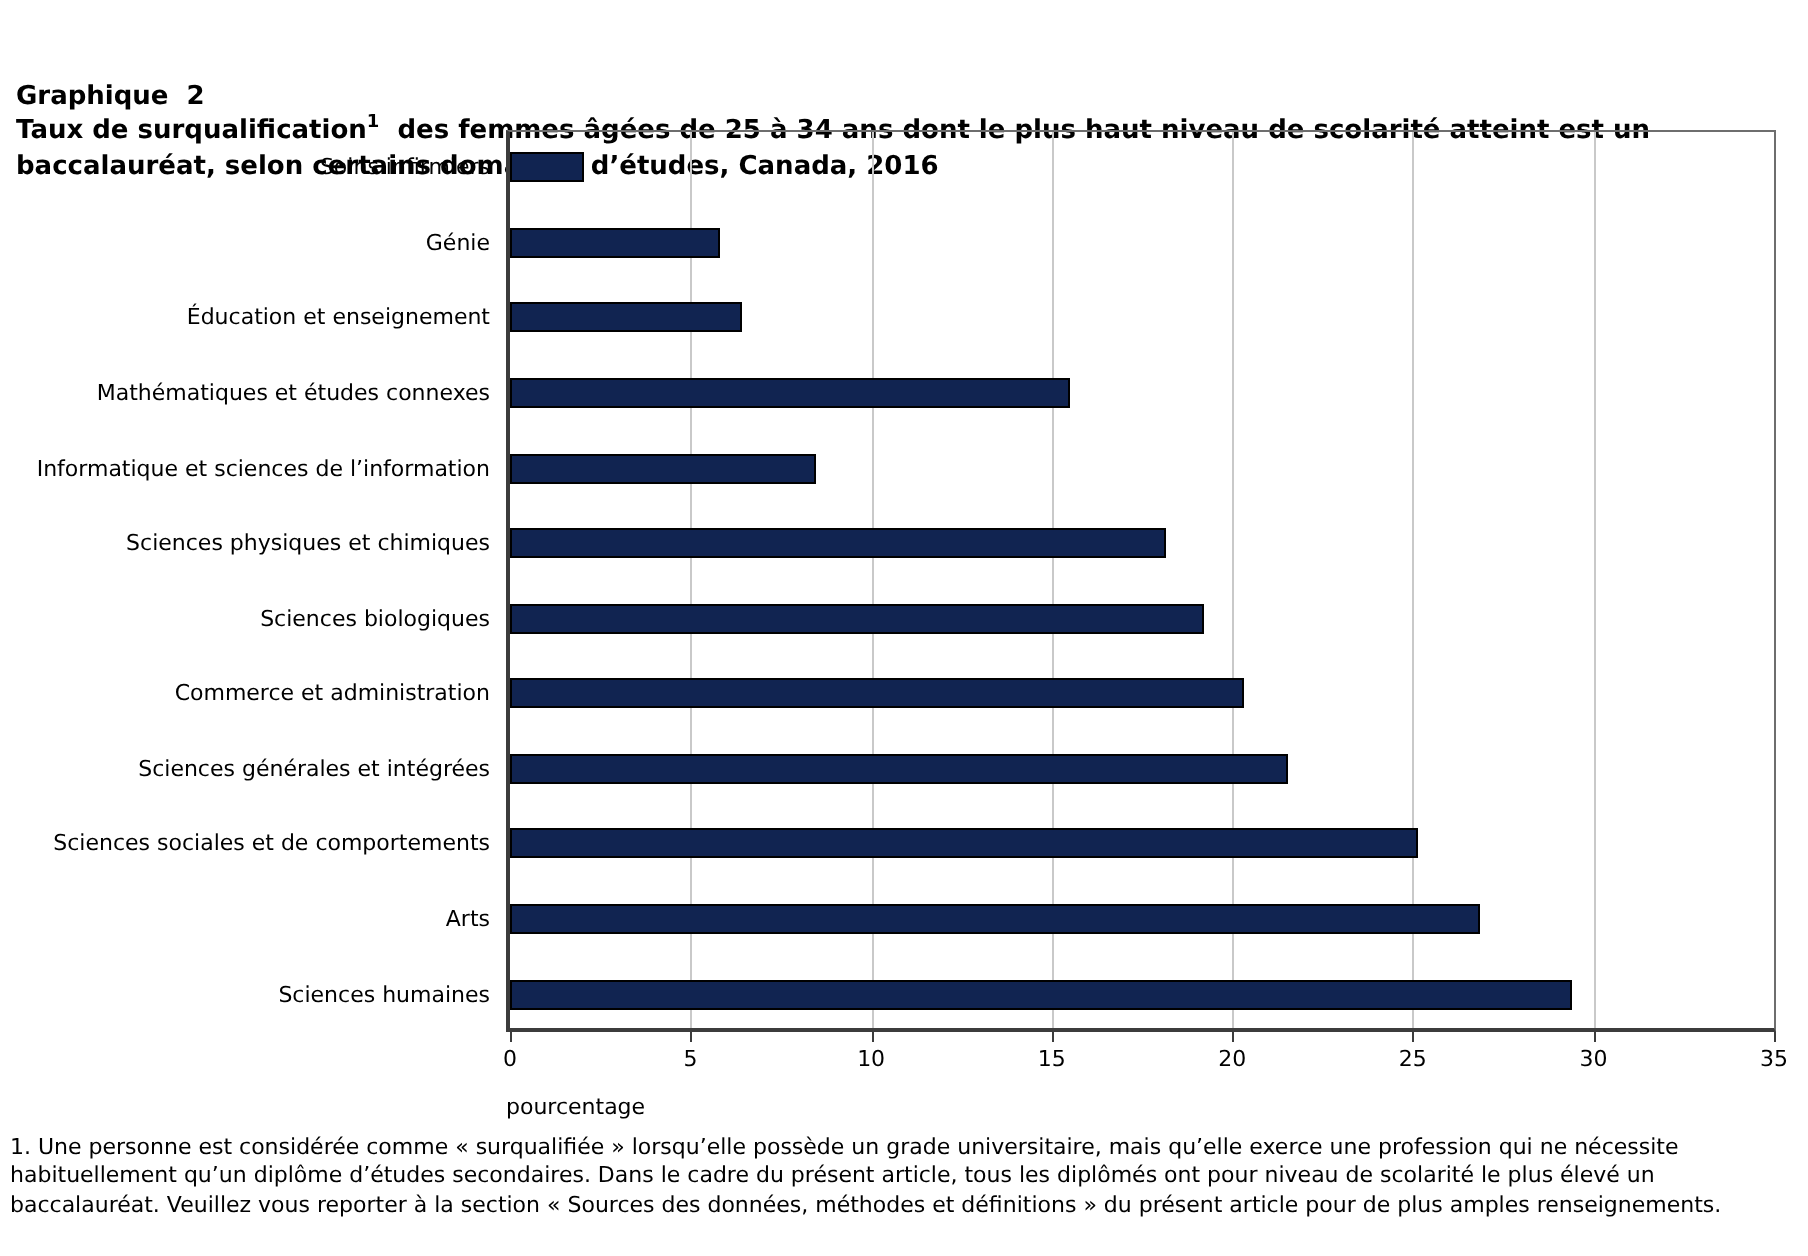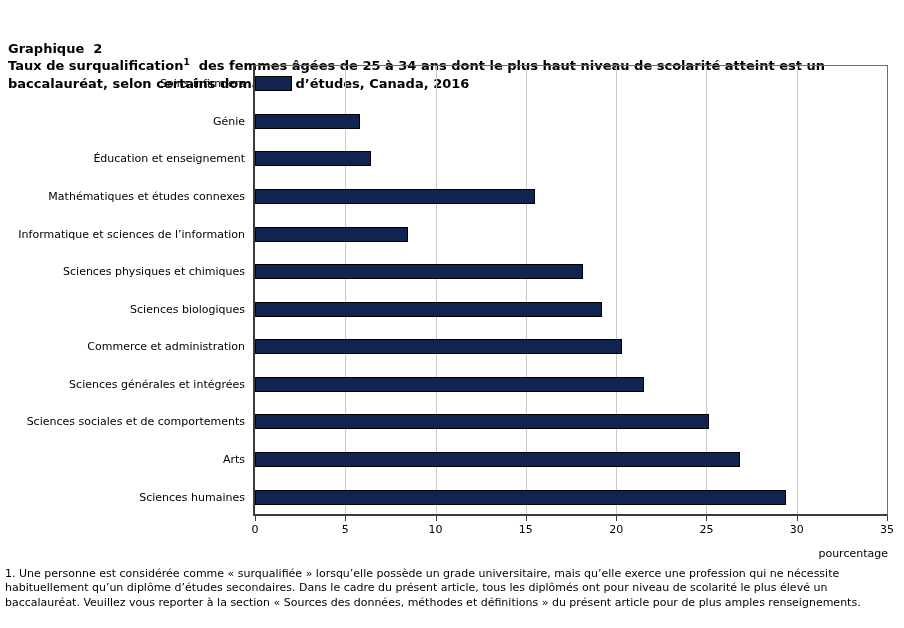--- a/index.html
+++ b/index.html
@@ -43,21 +43,21 @@
   .bar-track { position:relative; flex:1 1 0; height:100%; display:flex; align-items:center; }
   .bar { height:13px; border:1px solid #000000; box-sizing:content-box; }
 
   
   .xaxis { position:absolute; left:255px; top:516px; width:632px; height:24px; z-index:2; }
   .tick-mark { position:absolute; top:0; width:1px; height:5px; background:#3c3c3c; }
   .tick-label { position:absolute; top:7px; transform:translateX(-50%); font-size:11px; }
 
   .xlabel {
     position:absolute; left:253px; top:547px; width:635px;
-    text-align:right; font-size:11px;
+    text-align:left; font-size:11px;
   }
 
   .footnotes {
     position:absolute; left:5px; top:567px; width:894px;
     font-size:11px; line-height:1.3;
   }
   .source-line .src-label { font-weight:bold; }
 </style>
 </head>
 <body>

